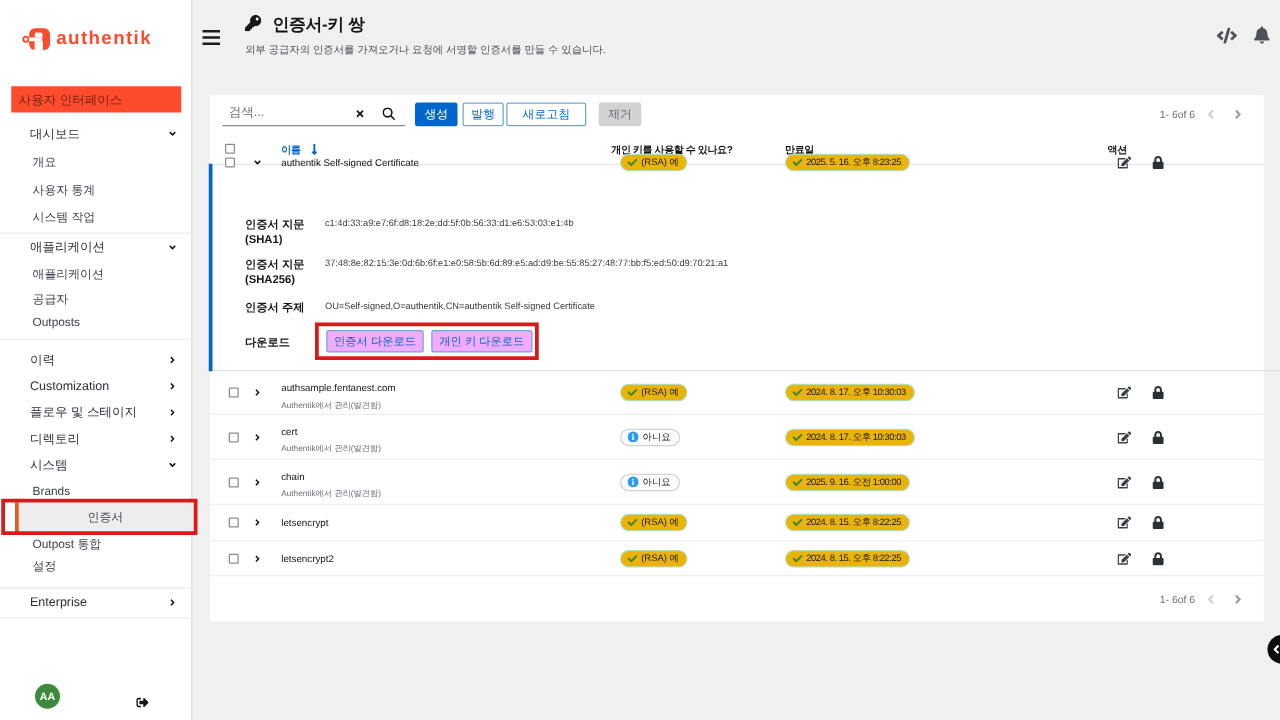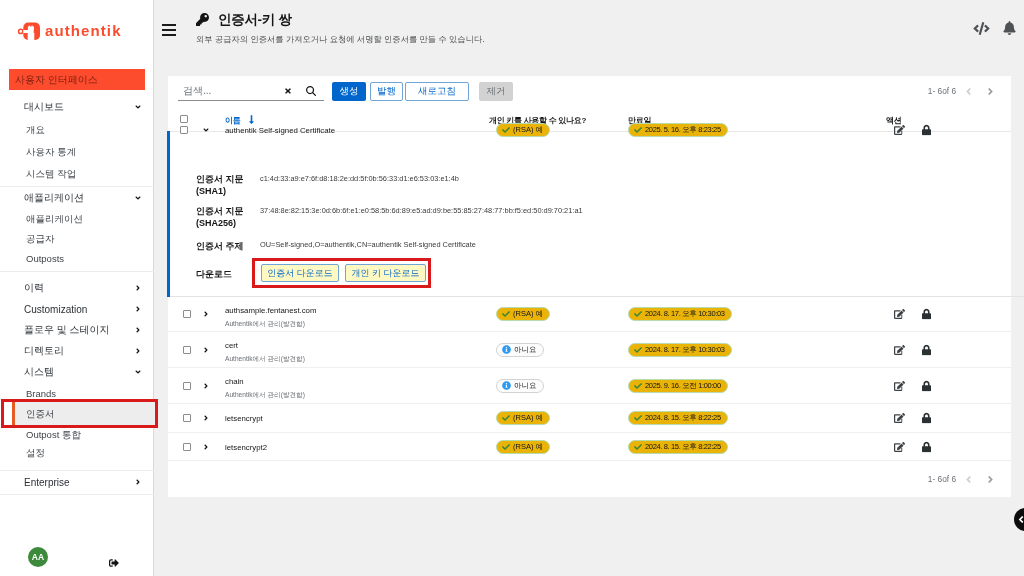--- a/index.html
+++ b/index.html
@@ -10,21 +10,21 @@
   
   .sidebar { position:absolute; left:0; top:0; width:154px; height:576px; background:#fff; border-right:1px solid #d9d9d9; }
   .logo { position:absolute; left:17px; top:19px; height:22px; display:flex; align-items:center; }
   .logo svg { display:block; }
   .logo-word { font-size:15px; font-weight:bold; color:#fd4b2d; letter-spacing:1.1px; margin-left:3px; line-height:1; }
   .ui-btn { position:absolute; left:9px; top:69px; width:136px; height:21px; background:#fd4b2d; border:none; color:#7b2111; font-size:10px; text-align:left; padding-left:6px; font-family:inherit; }
   .nav-item { position:absolute; left:0; width:154px; height:22px; display:flex; align-items:center; font-size:10px; color:#2b3036; cursor:pointer; }
   .nav-item .lbl { padding-left:24px; }
   .nav-item.child .lbl { padding-left:26px; font-size:9.5px; color:#3e444a; }
   .nav-item .chev { position:absolute; right:12px; top:50%; transform:translateY(-50%); display:flex; }
-  .nav-item.current { left:12px; width:142px; background:#ededed; border-left:3px solid #e35c23; }
+  .nav-item.current { left:12px; width:142px; background:#ededed; border-left:3px solid #e35c23;padding-left:44px; }
   .nav-item.current .lbl { padding-left:11px; }
   .nav-divider { position:absolute; left:0; width:154px; height:1px; background:#ececec; }
   .avatar { position:absolute; left:28px; top:547px; width:20px; height:20px; border-radius:50%; background:#3d8a3d; color:#fff; font-size:8.5px; font-weight:bold; display:flex; align-items:center; justify-content:center; }
   .logout { position:absolute; left:109px; top:554px; }
 
   
   .anno { position:absolute; border:3px solid #d81a1a; background:transparent; z-index:50; }
   .anno-sidebar { left:1px; top:399px; width:157px; height:29px; }
   .anno-download { left:84px; top:182px; width:179px; height:30px; }
 
@@ -82,21 +82,21 @@
   .badge-exp span { letter-spacing:-0.35px; }
   .badge-exp { left:460px; }
   .act-edit { position:absolute; left:726px; top:50%; transform:translateY(-50%); display:flex; cursor:pointer; }
   .act-lock { position:absolute; left:754px; top:50%; transform:translateY(-50%); display:flex; cursor:pointer; }
 
   .row1 { top:40px; height:28px; border-bottom:none;text-align:right; }
   .detail { position:absolute; left:0; top:84px; width:941px; height:137px; border-bottom:1px solid #e3e3e3;padding-left:32px; }
   .expand-accent { position:absolute; left:-1px; top:55px; width:3px; height:166px; background:#0066cc; z-index:5; }
   .dl-label { position:absolute; left:28px; font-size:9px; font-weight:bold; color:#151515; line-height:12px; }
   .dl-value { position:absolute; left:92px; font-size:7.4px; color:#3a3a3a; white-space:nowrap; }
-  .dl-btn { position:absolute; height:18px; background:#fef9c3; border:1px solid #70a6d6; border-radius:2px; color:#0066cc; font-size:9px; display:flex; align-items:center; justify-content:center; cursor:pointer; font-family:inherit; }
+  .dl-btn { position:absolute; height:18px; background:#f0abfc; border:1px solid #70a6d6; border-radius:2px; color:#0066cc; font-size:9px; display:flex; align-items:center; justify-content:center; cursor:pointer; font-family:inherit; }
   .row2 { top:221px; height:35px; }
   .row3 { top:256px; height:36px; }
   .row4 { top:292px; height:36px;text-align:right; }
   .row5 { top:328px; height:29px; }
   .row6 { top:357px; height:28px; }
   .tline1 { top:9px; }
   .tline2 { top:23px; }
 
   
   .fab { position:absolute; left:1014px; top:508px; width:23px; height:23px; border-radius:50%; background:#0d0d0d; z-index:60; }

